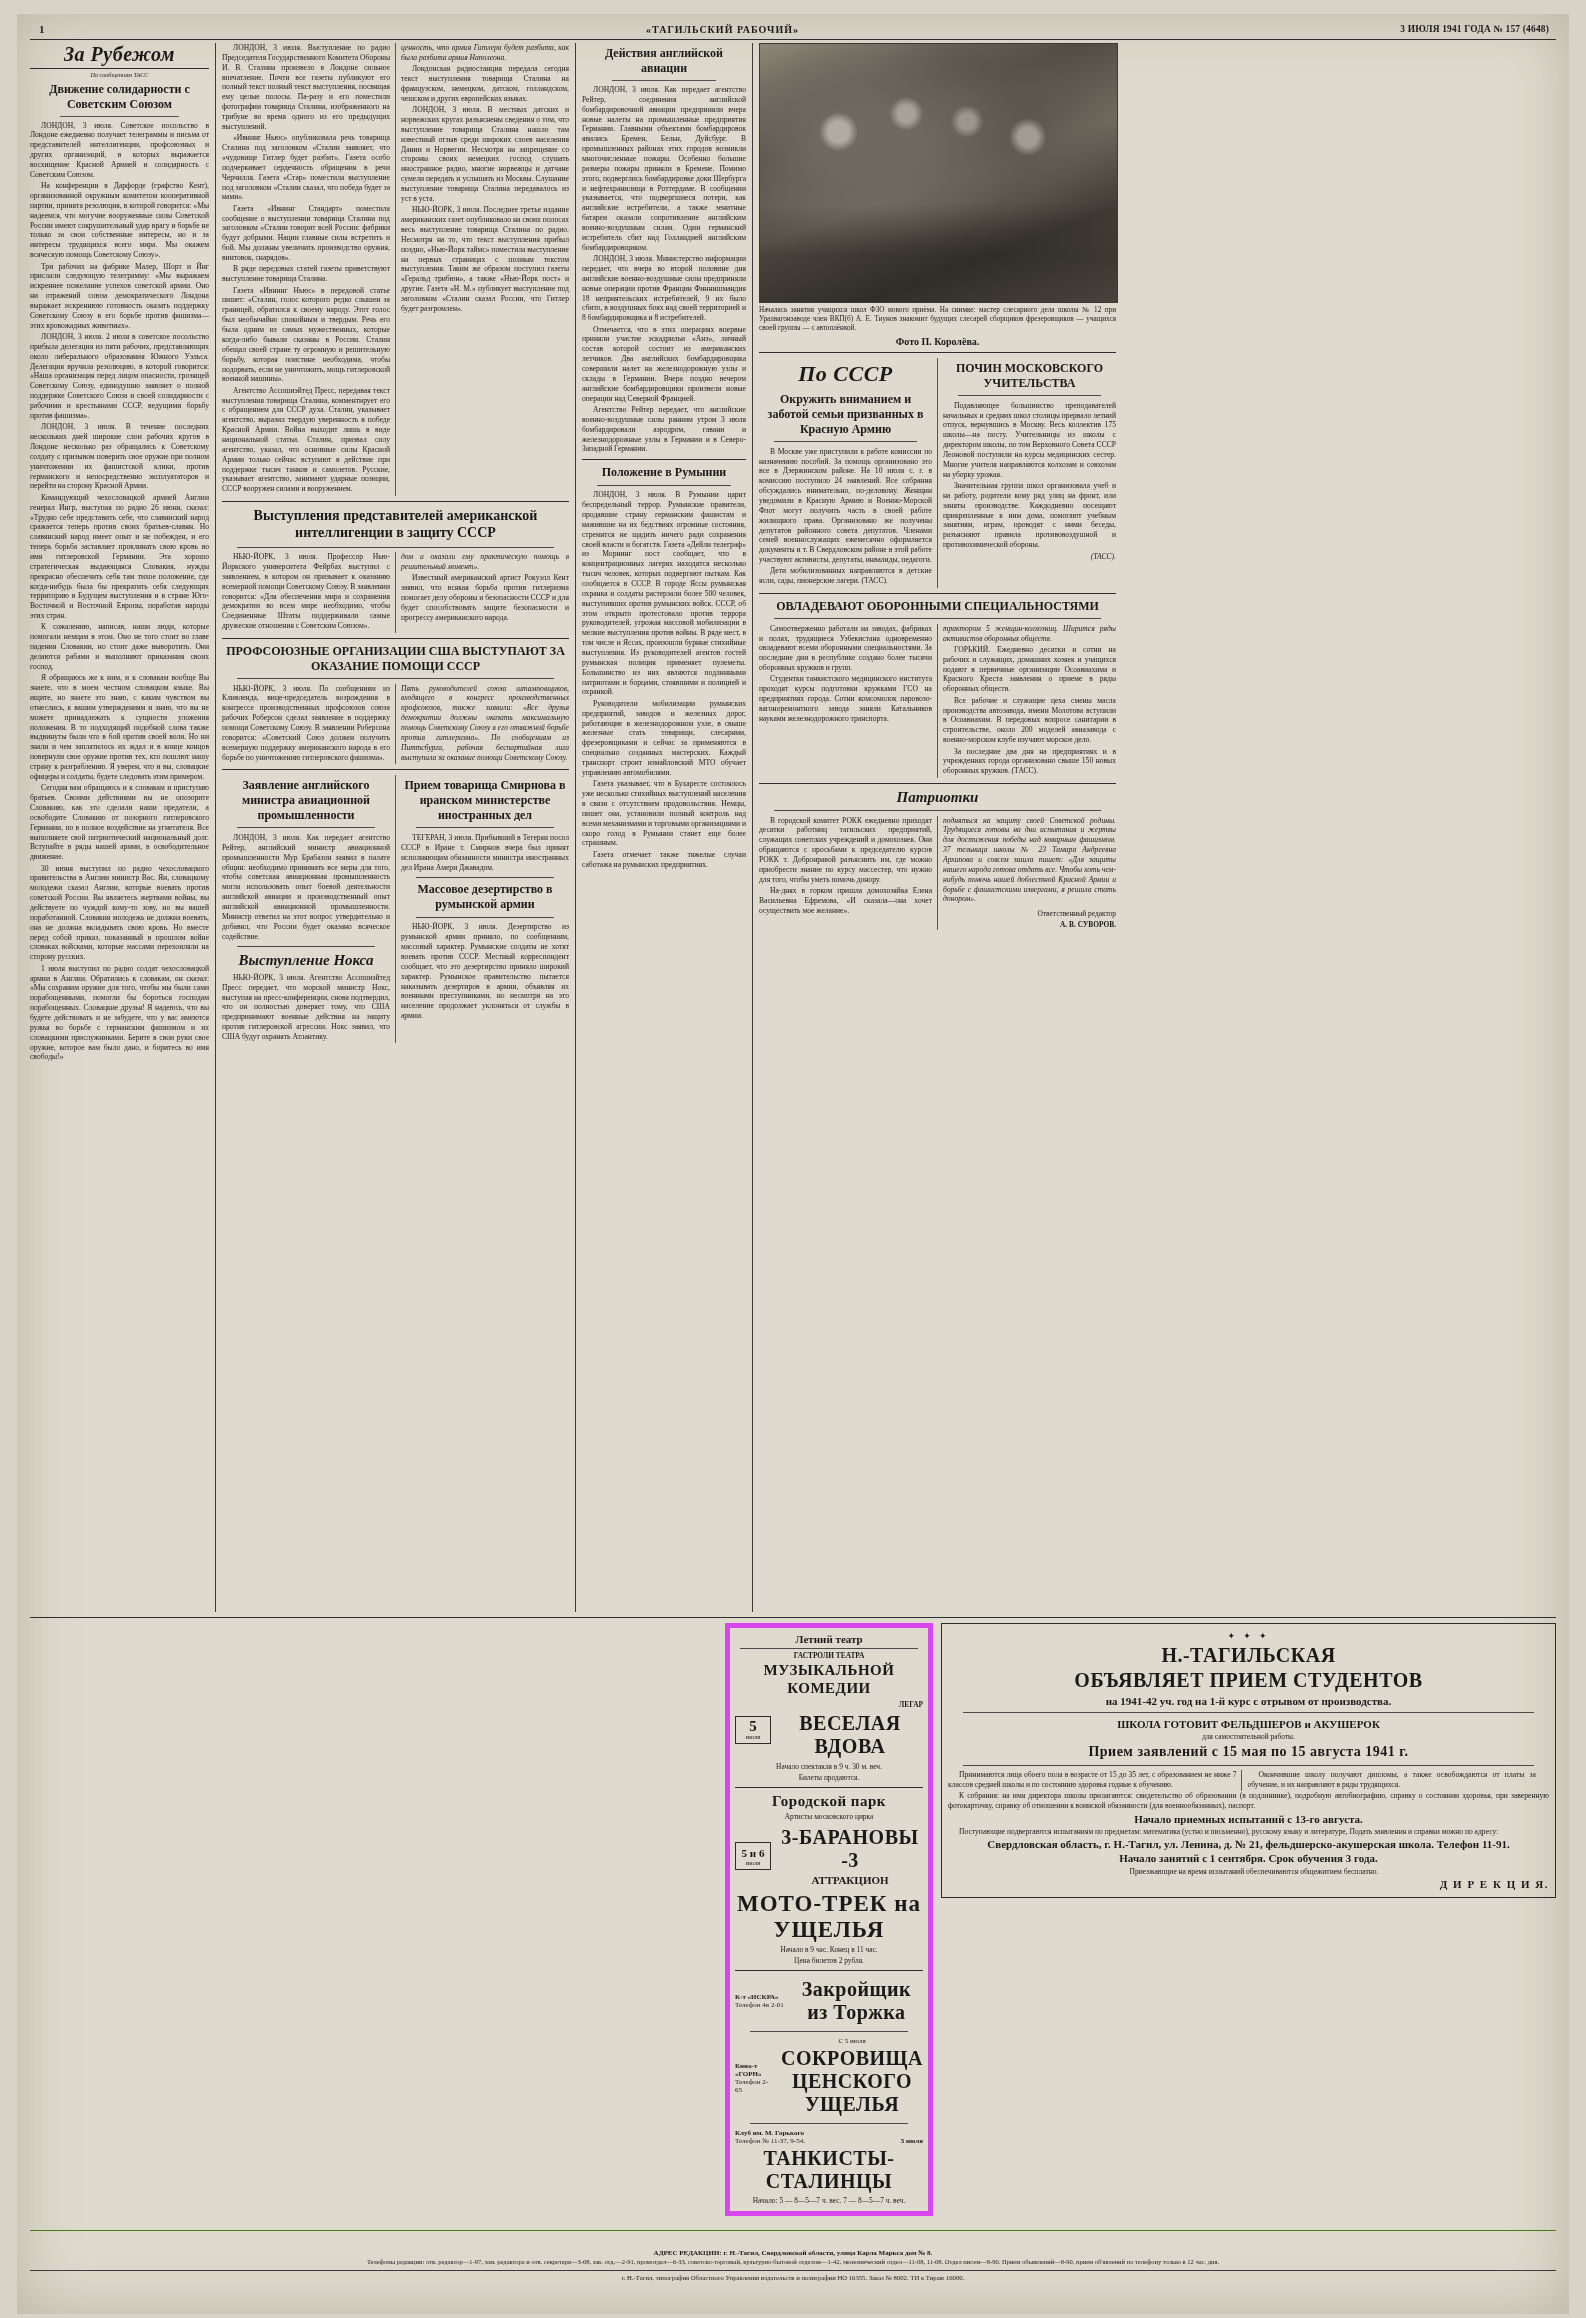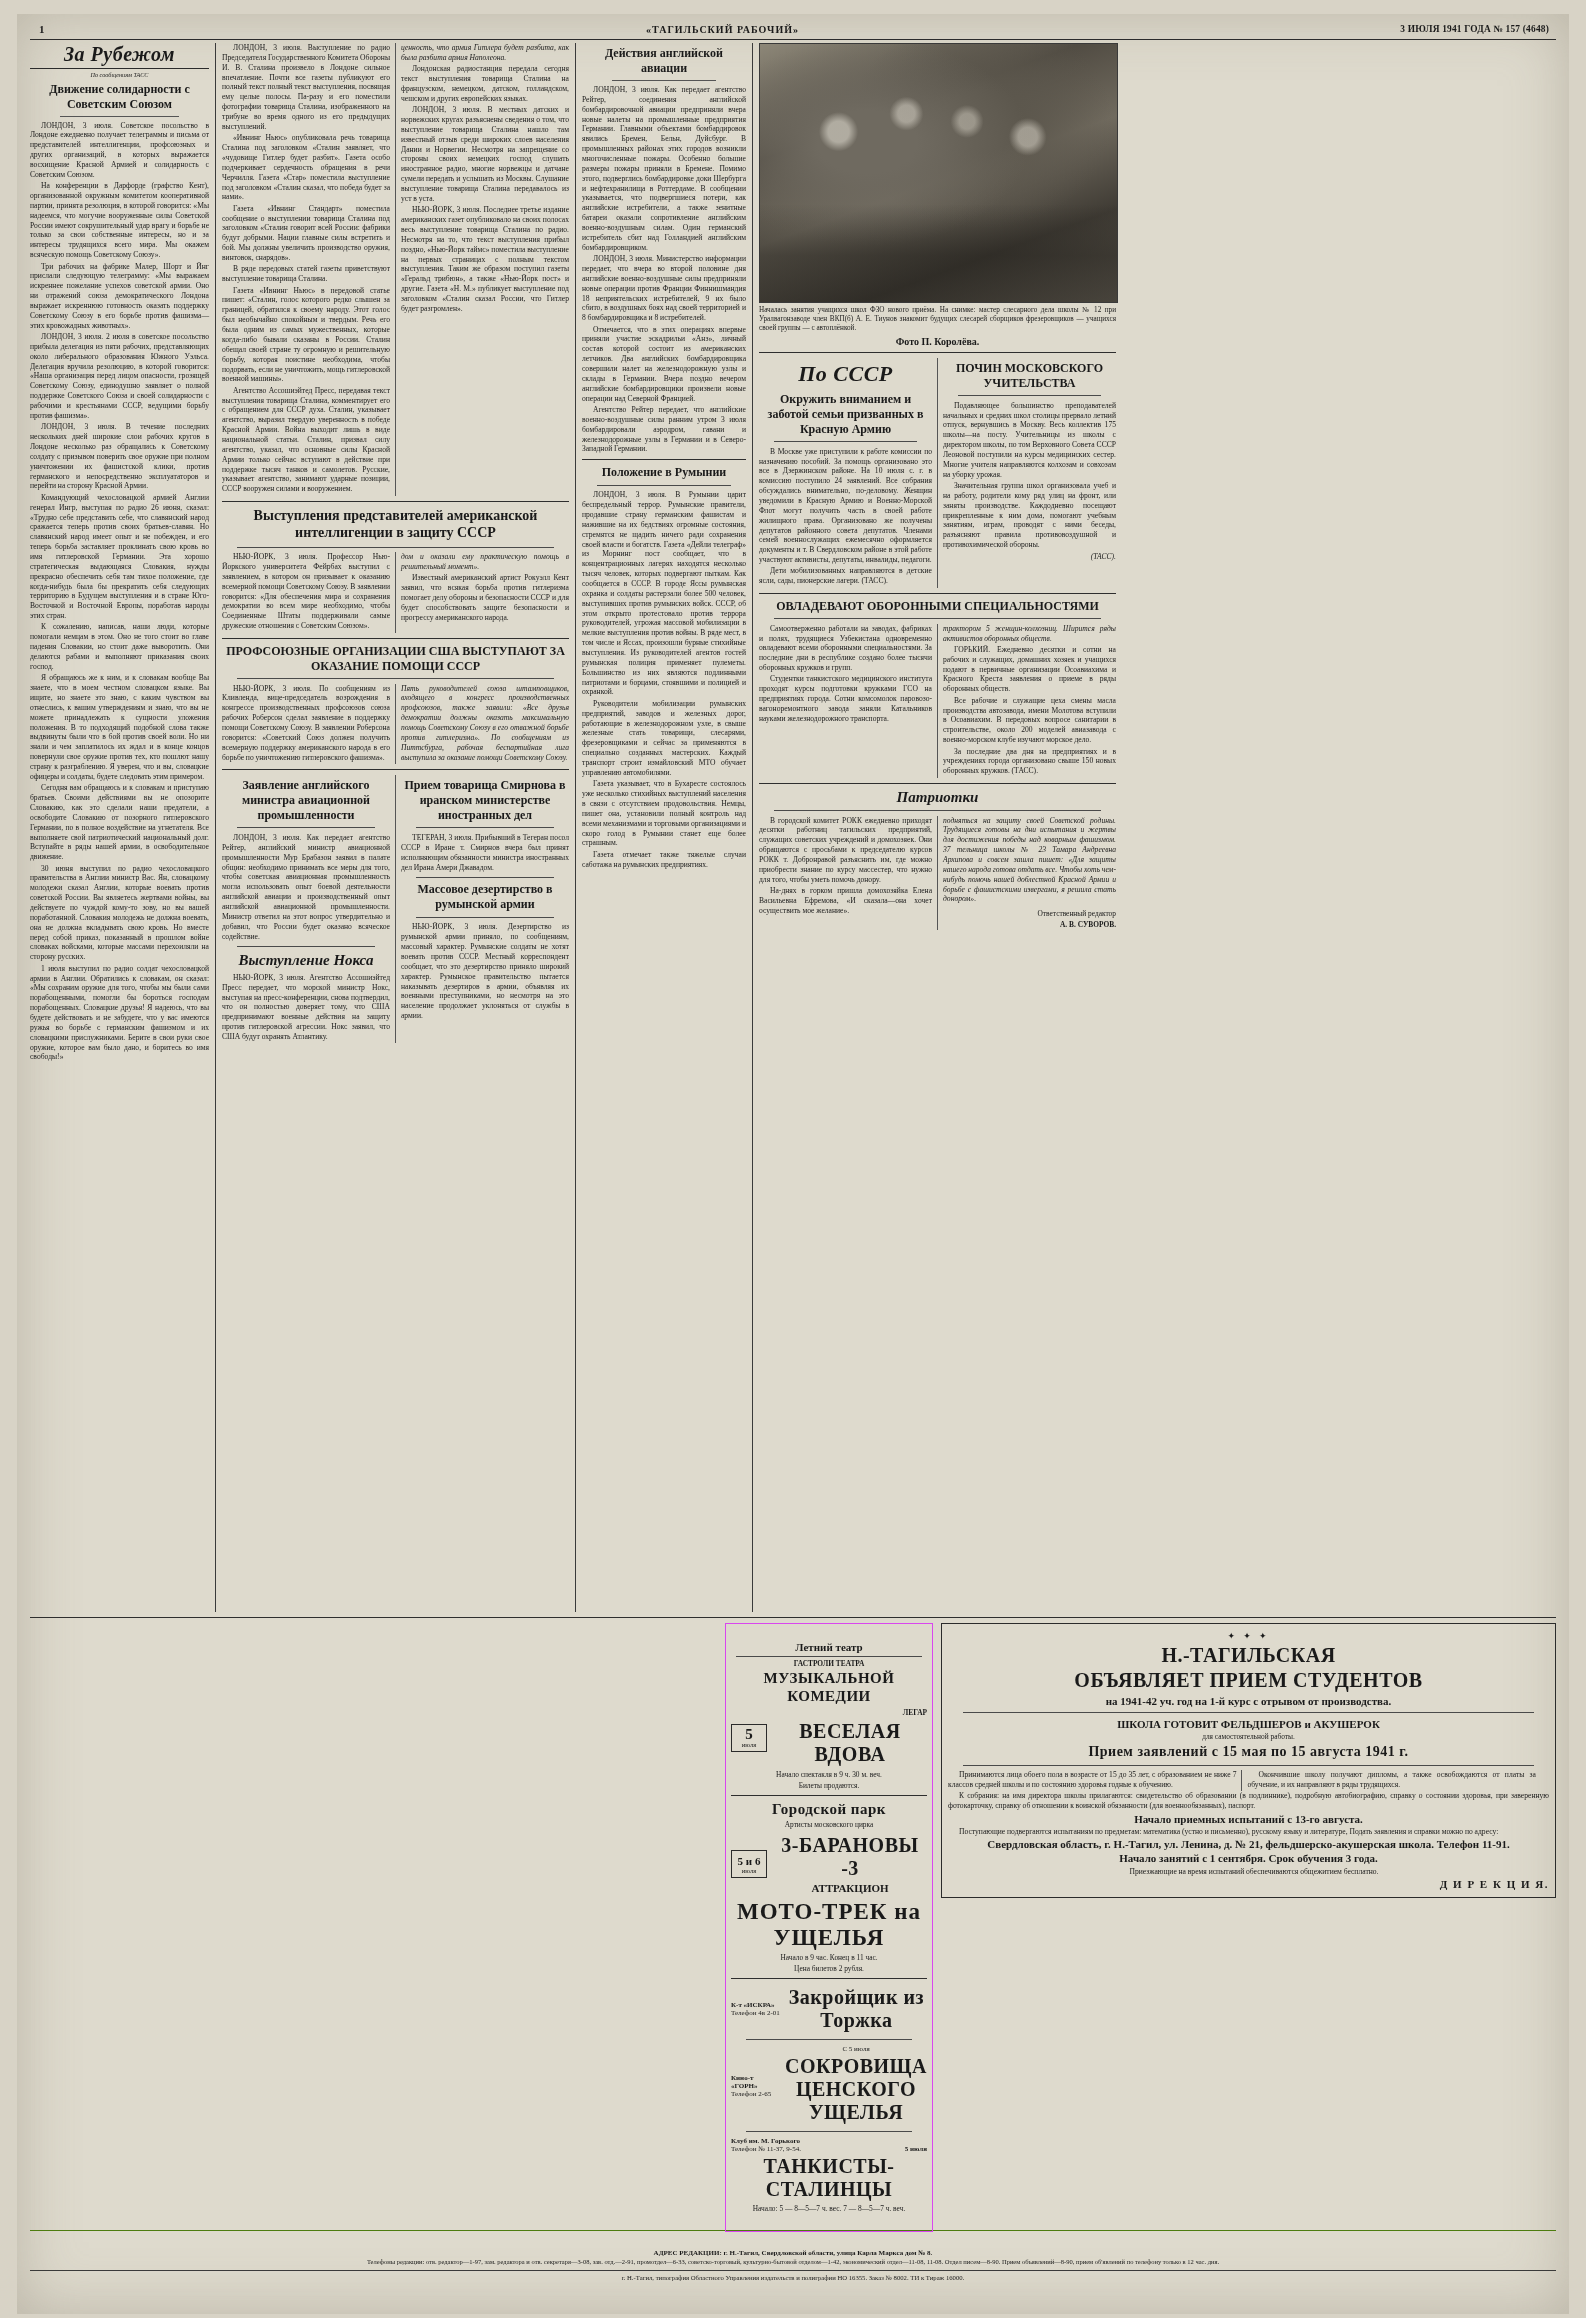--- a/index.html
+++ b/index.html
@@ -83,21 +83,21 @@
     background:
       radial-gradient(circle at 22% 34%, rgba(230,226,214,.55) 0 3.2%, rgba(230,226,214,0) 6%),
       radial-gradient(circle at 41% 27%, rgba(225,220,208,.5) 0 3%, rgba(225,220,208,0) 6%),
       radial-gradient(circle at 58% 30%, rgba(222,217,204,.45) 0 2.8%, rgba(222,217,204,0) 6%),
       radial-gradient(circle at 75% 36%, rgba(228,223,211,.5) 0 3%, rgba(228,223,211,0) 6%),
       linear-gradient(0deg, rgba(30,28,24,.45) 0 18%, rgba(30,28,24,0) 38%);
   }
   .photo-cap{font-size:7.2px;line-height:1.28;text-align:justify;margin-top:3px;}
   .photo-credit{font-size:10px;text-align:center;margin-top:2px;font-weight:bold;}
   
-  .adbox{border:1px solid #d946ef;padding:16px 5px;box-sizing:border-box;}
+  .adbox{border:5px solid #d946ef;padding:4px 5px;box-sizing:border-box;}
   .adbox-dbl{border:1.5px double #2b2b2b;padding:5px 6px;box-sizing:border-box;}
   .ad-t1{text-align:center;font-weight:bold;font-size:11px;line-height:1.2;margin:1px 0;}
   .ad-t2{text-align:center;font-weight:bold;font-size:15px;line-height:1.15;margin:2px 0;letter-spacing:0.5px;}
   .ad-t3{text-align:center;font-size:7.4px;line-height:1.25;margin:1.5px 0;}
   .ad-big{text-align:center;font-weight:bold;font-size:23px;letter-spacing:1px;line-height:1.1;margin:3px 0;}
   .ad-med{text-align:center;font-weight:bold;font-size:20px;letter-spacing:0.5px;line-height:1.15;margin:2.5px 0;}
   .ad-row{display:flex;align-items:center;justify-content:center;gap:6px;}
   .daybox{
     border:1px solid #2b2b2b;min-width:28px;text-align:center;
     font-weight:bold;font-size:15px;line-height:1.0;padding:2px 3px;

